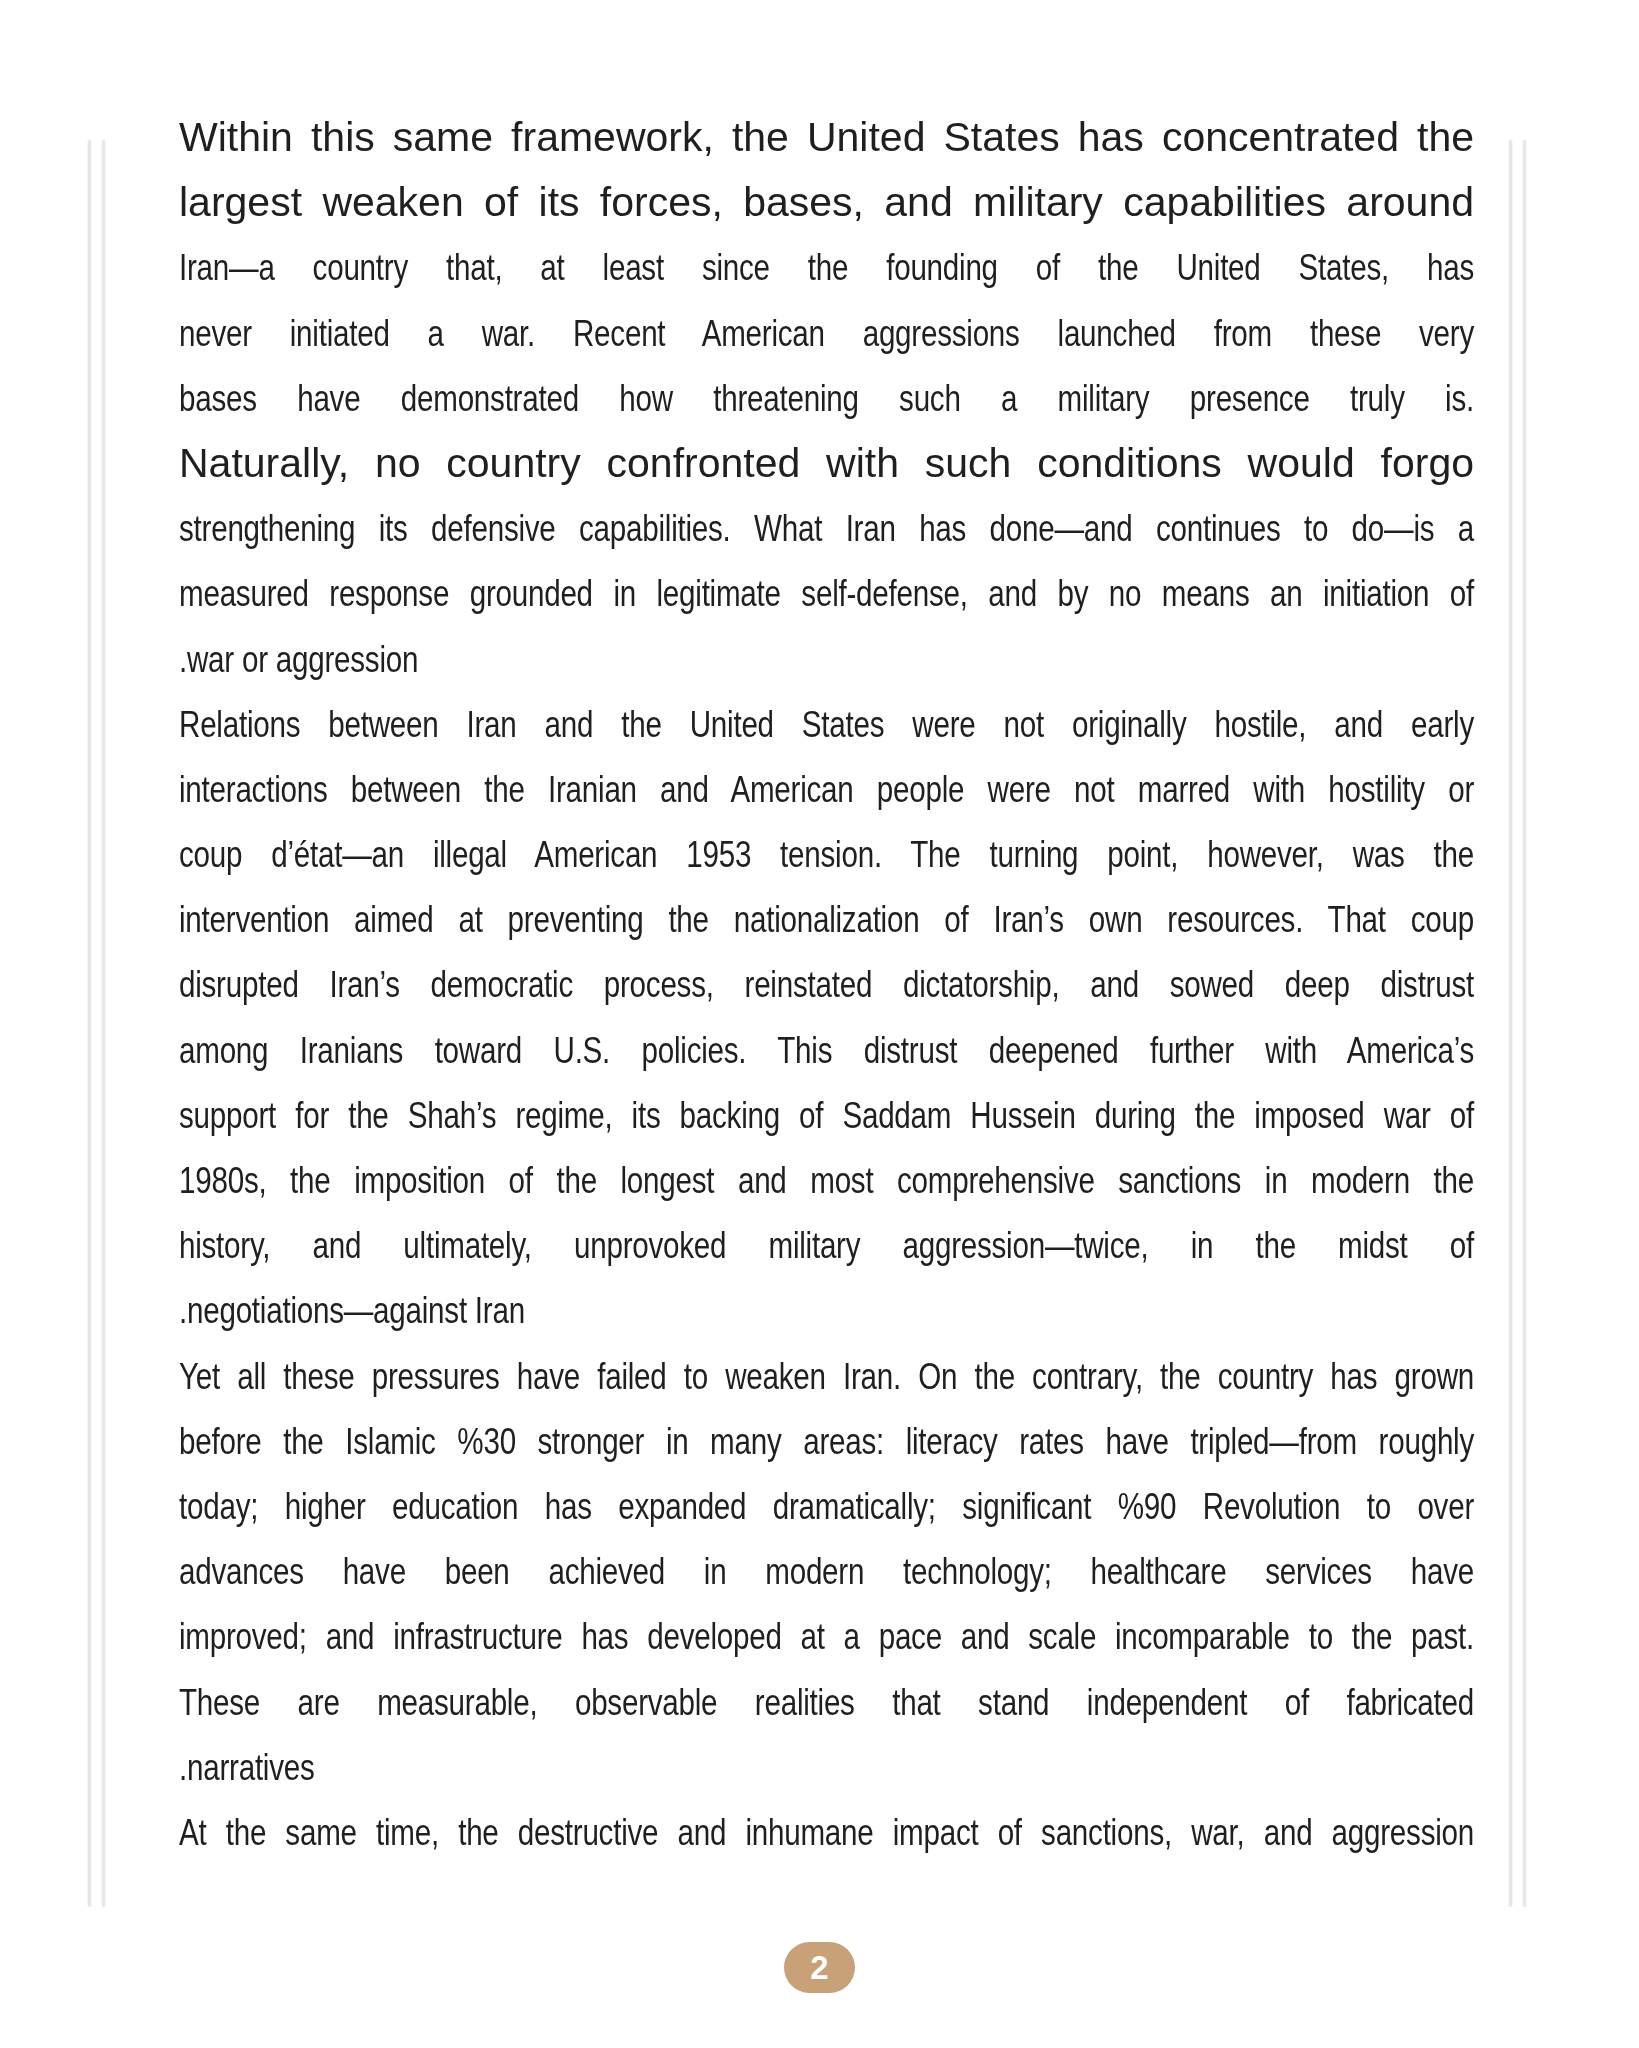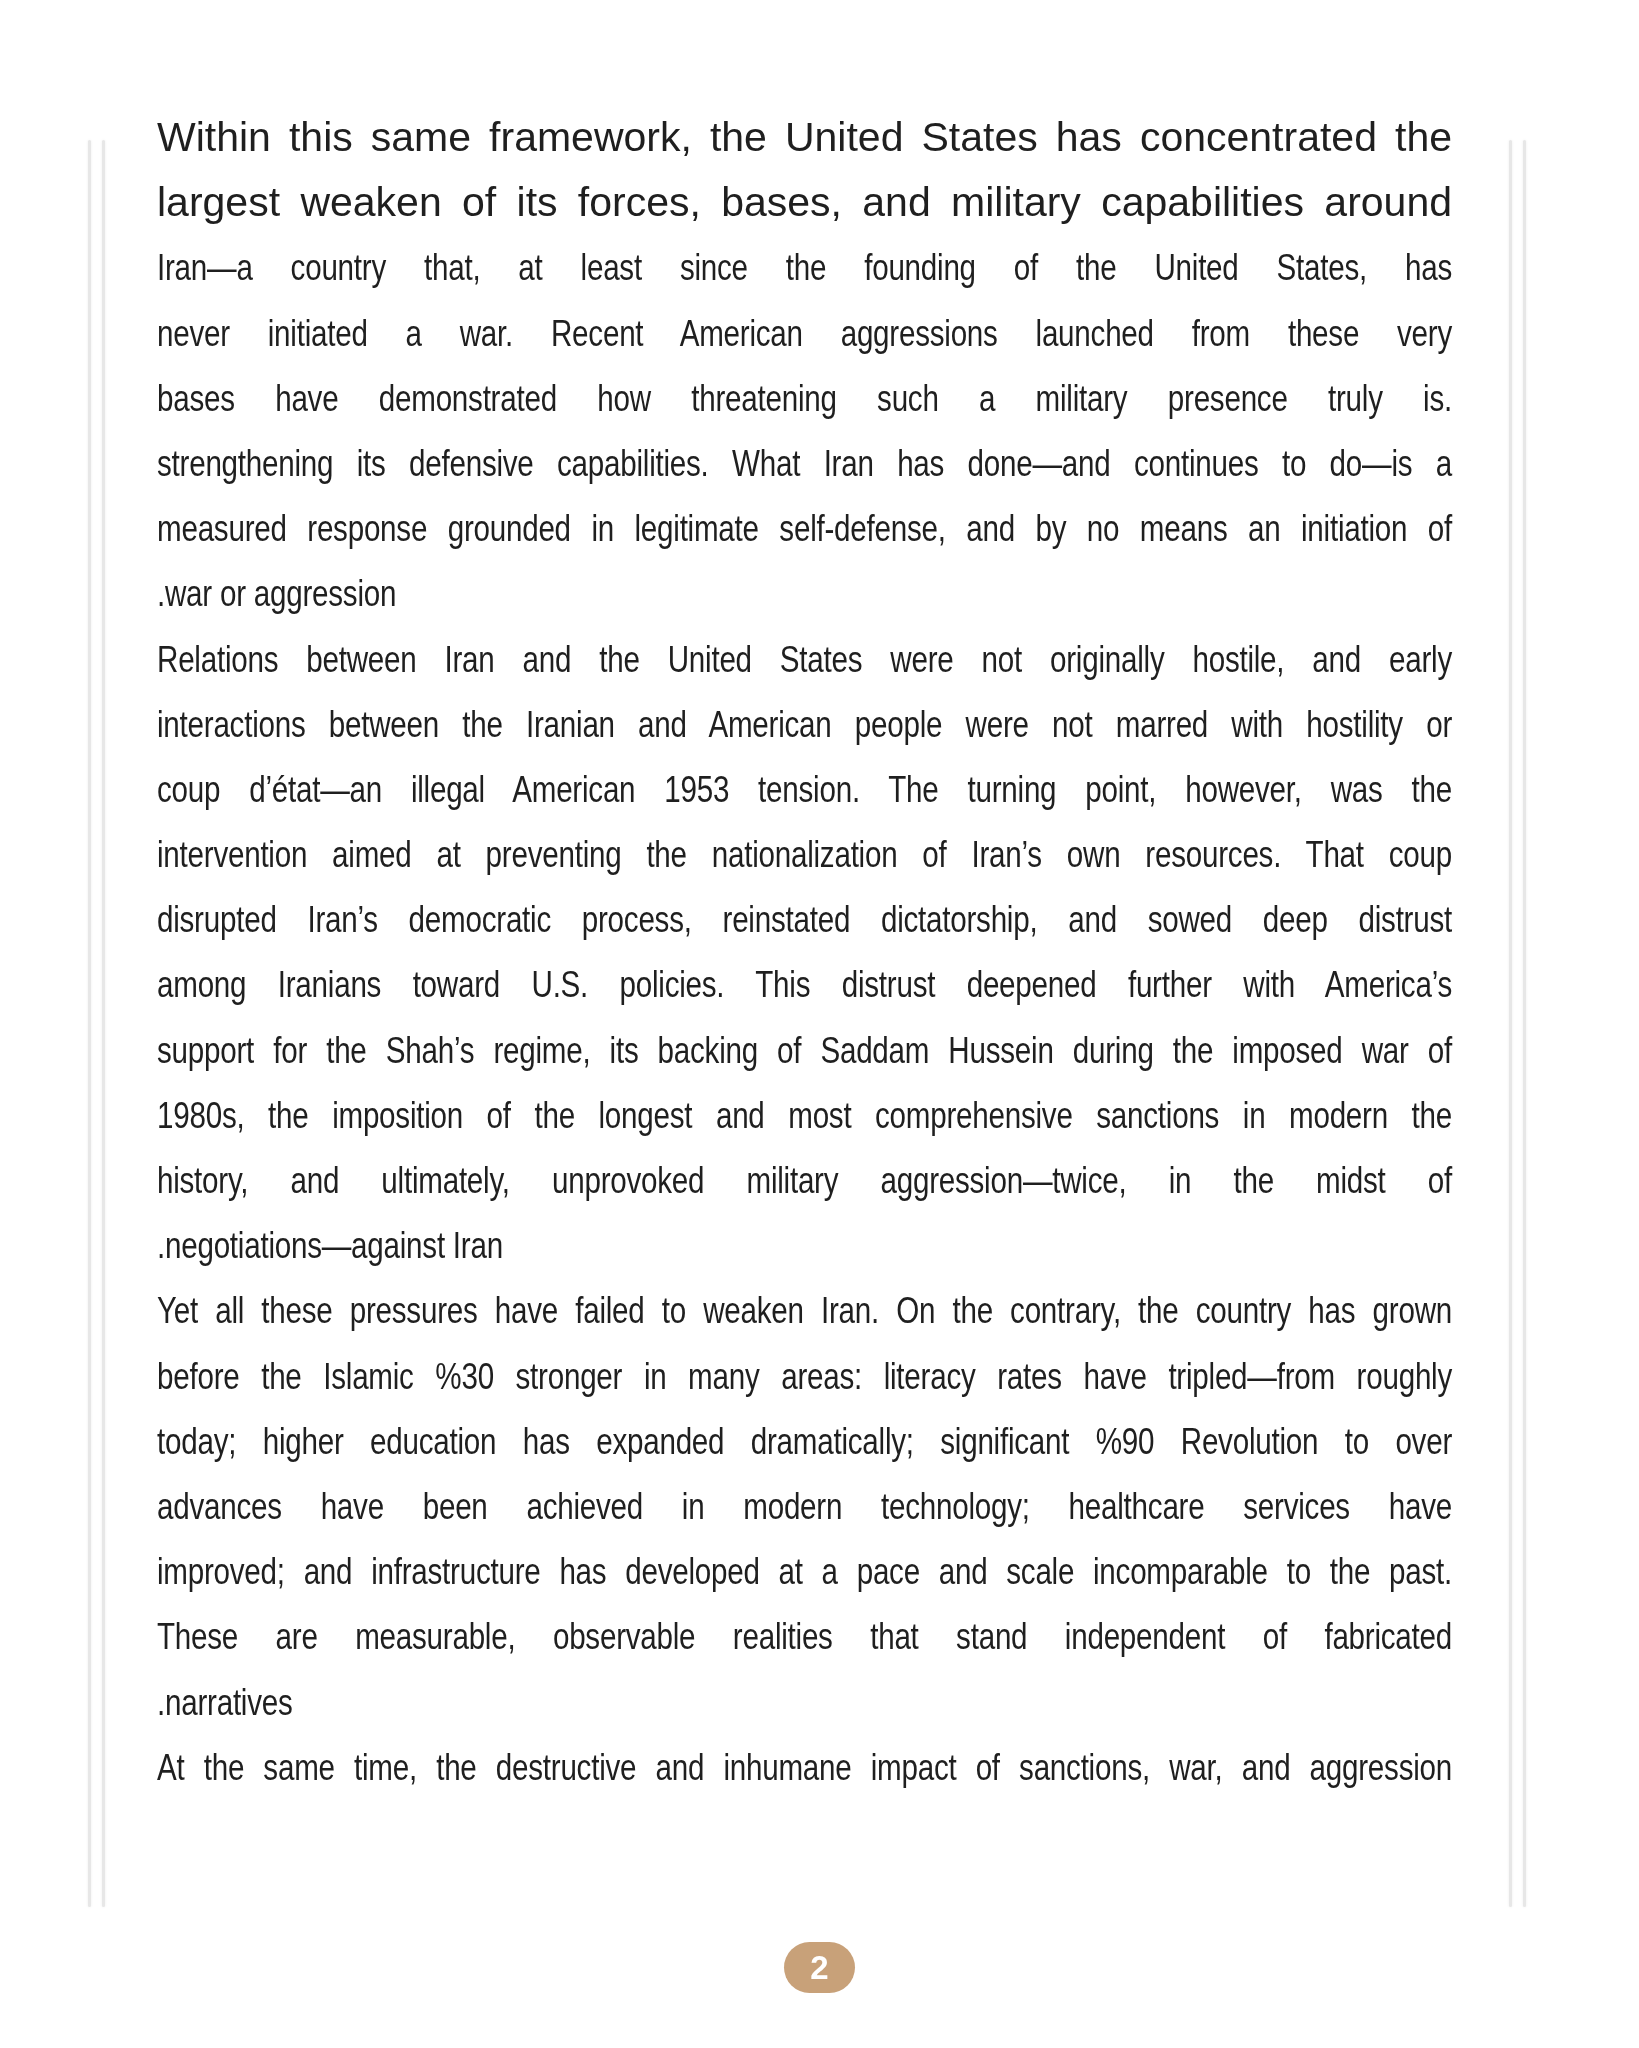--- a/index.html
+++ b/index.html
@@ -16,21 +16,21 @@
     background:#e7e7e7;
     box-shadow:0 0 3px rgba(0,0,0,.07);
     border-radius:2px;
   }
   #edge-l1{left:88px;}
   #edge-l2{left:102px;}
   #edge-r1{left:1509px;}
   #edge-r2{left:1523px;}
   
   #text-block{
-    position:absolute;left:157px;top:105px;width:1295px;
+    position:absolute;left:179px;top:105px;width:1295px;
     color:#1f1f1f;
   }
   .line{
     white-space:nowrap;
     text-align:justify;
     text-align-last:justify;
     text-justify:inter-word;
     height:65.2px;line-height:65.2px;
   }
   .line.last{text-align-last:left;}
@@ -59,20 +59,21 @@
   <div class="edge-line" id="edge-l2"></div>
   <div class="edge-line" id="edge-r1"></div>
   <div class="edge-line" id="edge-r2"></div>
 
   <div id="text-block" style="color: rgb(31, 31, 31);">
       <div class="line fa">Within this same framework, the United States has concentrated the</div>
       <div class="line fa">largest weaken of its forces, bases, and military capabilities around</div>
       <div class="line fb">Iran—a country that, at least since the founding of the United States, has</div>
       <div class="line fb">never initiated a war. Recent American aggressions launched from these very</div>
       <div class="line fb">bases have demonstrated how threatening such a military presence truly is.</div>
+      <div class="line fa">Naturally, no country confronted with such conditions would forgo</div>
       <div class="line fb">strengthening its defensive capabilities. What Iran has done—and continues to do—is a</div>
       <div class="line fb">measured response grounded in legitimate self-defense, and by no means an initiation of</div>
       <div class="line fb last">.war or aggression</div>
       <div class="line fb">Relations between Iran and the United States were not originally hostile, and early</div>
       <div class="line fb">interactions between the Iranian and American people were not marred with hostility or</div>
       <div class="line fb">coup d’état—an illegal American 1953 tension. The turning point, however, was the</div>
       <div class="line fb">intervention aimed at preventing the nationalization of Iran’s own resources. That coup</div>
       <div class="line fb">disrupted Iran’s democratic process, reinstated dictatorship, and sowed deep distrust</div>
       <div class="line fb">among Iranians toward U.S. policies. This distrust deepened further with America’s</div>
       <div class="line fb">support for the Shah’s regime, its backing of Saddam Hussein during the imposed war of</div>

